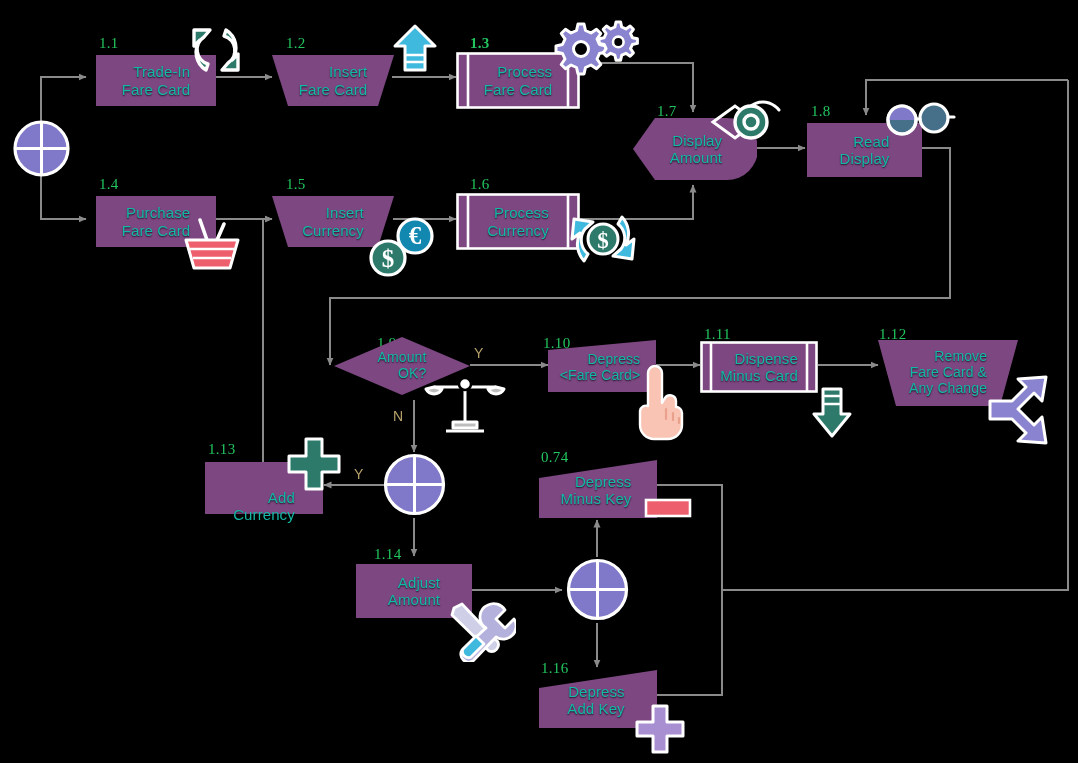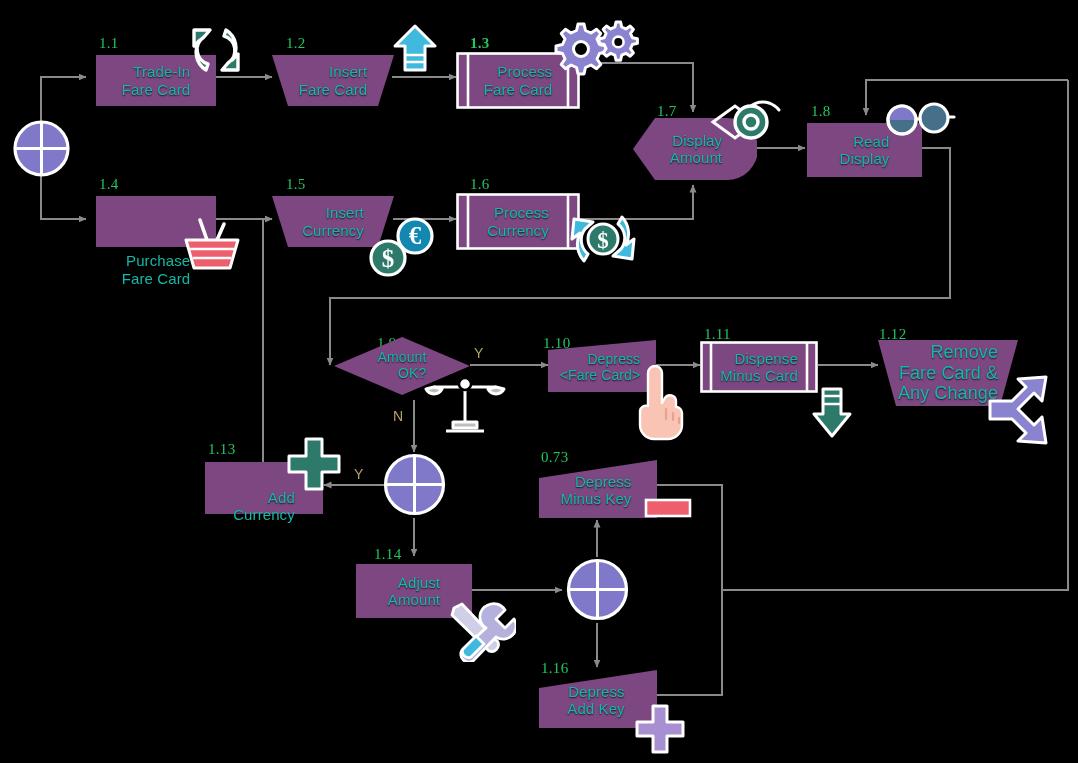--- a/index.html
+++ b/index.html
@@ -142,21 +142,21 @@
         <path d="M26,6 l6,0 1.5,6.5 5.5,2.5 5.5,-3.8 4.3,4.3 -3.8,5.5 2.5,5.5 6.5,1.5 0,6 -6.5,1.5 -2.5,5.5 3.8,5.5 -4.3,4.3 -5.5,-3.8 -5.5,2.5 -1.5,6.5 -6,0 -1.5,-6.5 -5.5,-2.5 -5.5,3.8 -4.3,-4.3 3.8,-5.5 -2.5,-5.5 -6.5,-1.5 0,-6 6.5,-1.5 2.5,-5.5 -3.8,-5.5 4.3,-4.3 5.5,3.8 5.5,-2.5z"></path>
         <circle cx="29" cy="31" r="7.5" fill="#000" stroke="#fff" stroke-width="3"></circle>
         <path d="M64,4 l4.6,0 1.1,5 4.2,1.9 4.2,-2.9 3.3,3.3 -2.9,4.2 1.9,4.2 5,1.1 0,4.6 -5,1.1 -1.9,4.2 2.9,4.2 -3.3,3.3 -4.2,-2.9 -4.2,1.9 -1.1,5 -4.6,0 -1.1,-5 -4.2,-1.9 -4.2,2.9 -3.3,-3.3 2.9,-4.2 -1.9,-4.2 -5,-1.1 0,-4.6 5,-1.1 1.9,-4.2 -2.9,-4.2 3.3,-3.3 4.2,2.9 4.2,-1.9z"></path>
         <circle cx="66.3" cy="23.9" r="5.3" fill="#000" stroke="#fff" stroke-width="2.6"></circle>
       </g>
     </svg>
   </div>
 
   <div class="num" style="left:99px;top:176px;">1.4</div>
   <div class="node" style="left:96px;top:196px;width:120px;height:51px;background:#7d4782;"></div>
-  <div class="nlabel" style="left:96px;top:196px;width:120px;height:51px;margin-top:48px;">Purchase
+  <div class="nlabel" style="left:96px;top:196px;width:120px;height:51px;">Purchase
 Fare Card</div>
   <div class="flag" style="left:180px;top:216px;width:62px;height:56px;">
     <svg width="62" height="56" viewBox="0 0 62 56">
       <path d="M20,4 L27,24 M44,8 L37,24" stroke="#fff" stroke-width="3.6" stroke-linecap="round"></path>
       <path d="M6,24 L58,24 L50,52 L14,52 z" fill="#ee5f6e" stroke="#fff" stroke-width="3" stroke-linejoin="round"></path>
       <path d="M10,33 L54,33 M13,42 L51,42" stroke="#fff" stroke-width="2.6"></path>
     </svg>
   </div>
 
   <div class="num" style="left:286px;top:176px;">1.5</div>
@@ -281,21 +281,21 @@
       <path d="M11,10 L29,10 M11,18 L29,18" stroke="#fff" stroke-width="2.6"></path>
     </svg>
   </div>
 
   <div class="num" style="left:879px;top:326px;">1.12</div>
   <div class="node" style="left:878px;top:340px;width:140px;height:66px;">
     <svg width="140" height="66" viewBox="0 0 140 66" preserveAspectRatio="none">
       <polygon points="0,0 140,0 122,66 18,66" fill="#7d4782"></polygon>
     </svg>
   </div>
-  <div class="nlabel" style="left:878px;top:340px;width:140px;height:66px;font-size:18px;">Remove
+  <div class="nlabel" style="left:878px;top:340px;width:140px;height:66px;font-size:14px;">Remove
 Fare Card &amp;
 Any Change</div>
   <div class="flag" style="left:988px;top:375px;width:62px;height:70px;">
     <svg width="62" height="70" viewBox="0 0 62 70">
       <path d="M2,33 L2,44 L24,44 L38,58 L30,66 L58,68 L54,42 L46,50 L30,34
                L46,18 L54,26 L58,2 L30,4 L38,12 L24,26 L2,26 z" fill="#8a83cf" stroke="#fff" stroke-width="3" stroke-linejoin="round"></path>
     </svg>
   </div>
 
   <div class="node" style="left:383px;top:453px;width:63px;height:63px;">
@@ -330,21 +330,21 @@
     </svg>
   </div>
 
   <div class="node" style="left:566px;top:558px;width:63px;height:63px;">
     <svg width="63" height="63" viewBox="0 0 63 63">
       <circle cx="31.5" cy="31.5" r="29" fill="#8078c8" stroke="#fff" stroke-width="3.2"></circle>
       <path d="M31.5,2.5 L31.5,60.5 M2.5,31.5 L60.5,31.5" stroke="#fff" stroke-width="3"></path>
     </svg>
   </div>
 
-  <div class="num" style="left:541px;top:449px;">0.73</div>
+  <div class="num" style="left:541px;top:449px;">0.74</div>
   <div class="node" style="left:539px;top:460px;width:118px;height:58px;">
     <svg width="118" height="58" viewBox="0 0 118 58" preserveAspectRatio="none">
       <polygon points="0,18 118,0 118,58 0,58" fill="#7d4782"></polygon>
     </svg>
   </div>
   <div class="nlabel" style="left:537px;top:464px;width:118px;height:52px;">Depress
 Minus Key</div>
   <div class="flag" style="left:644px;top:498px;width:48px;height:20px;">
     <svg width="48" height="20" viewBox="0 0 48 20">
       <rect x="2" y="2" width="44" height="16" fill="#ee5f6e" stroke="#fff" stroke-width="2.6"></rect>

